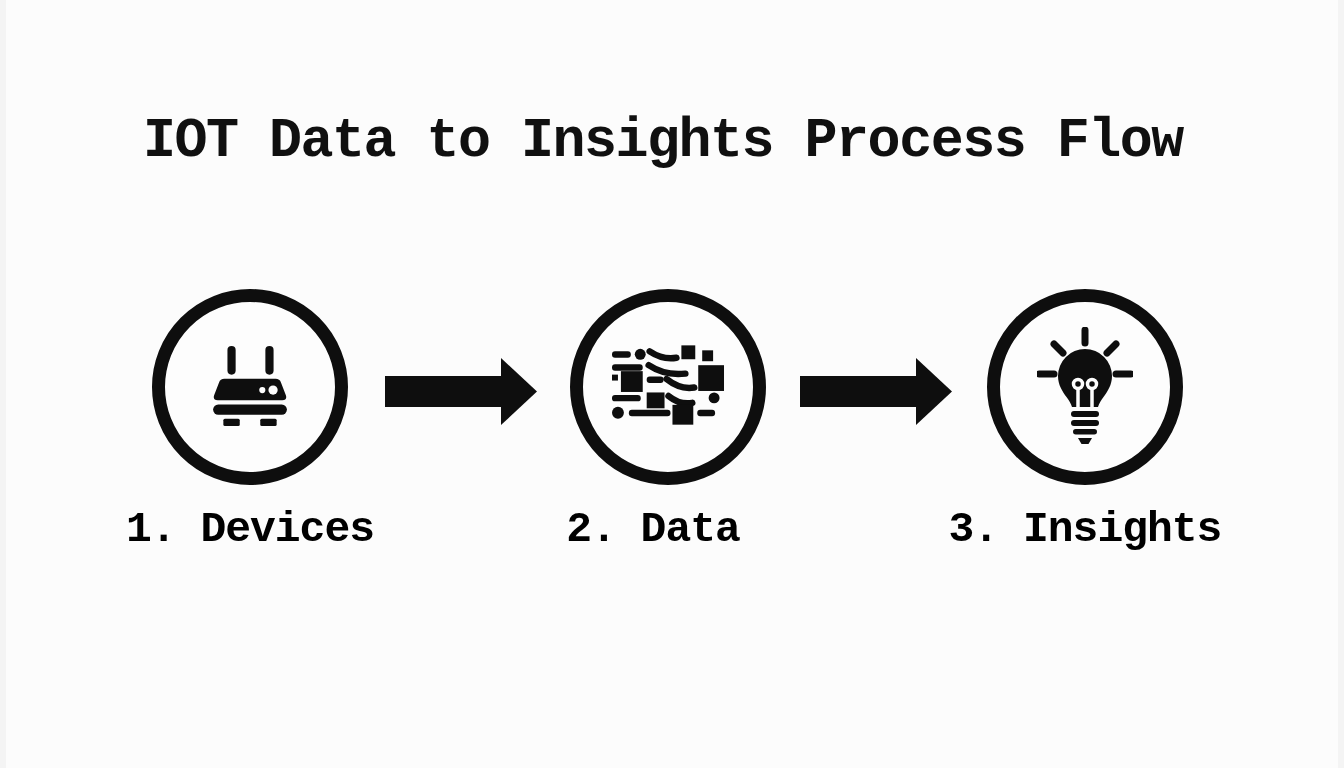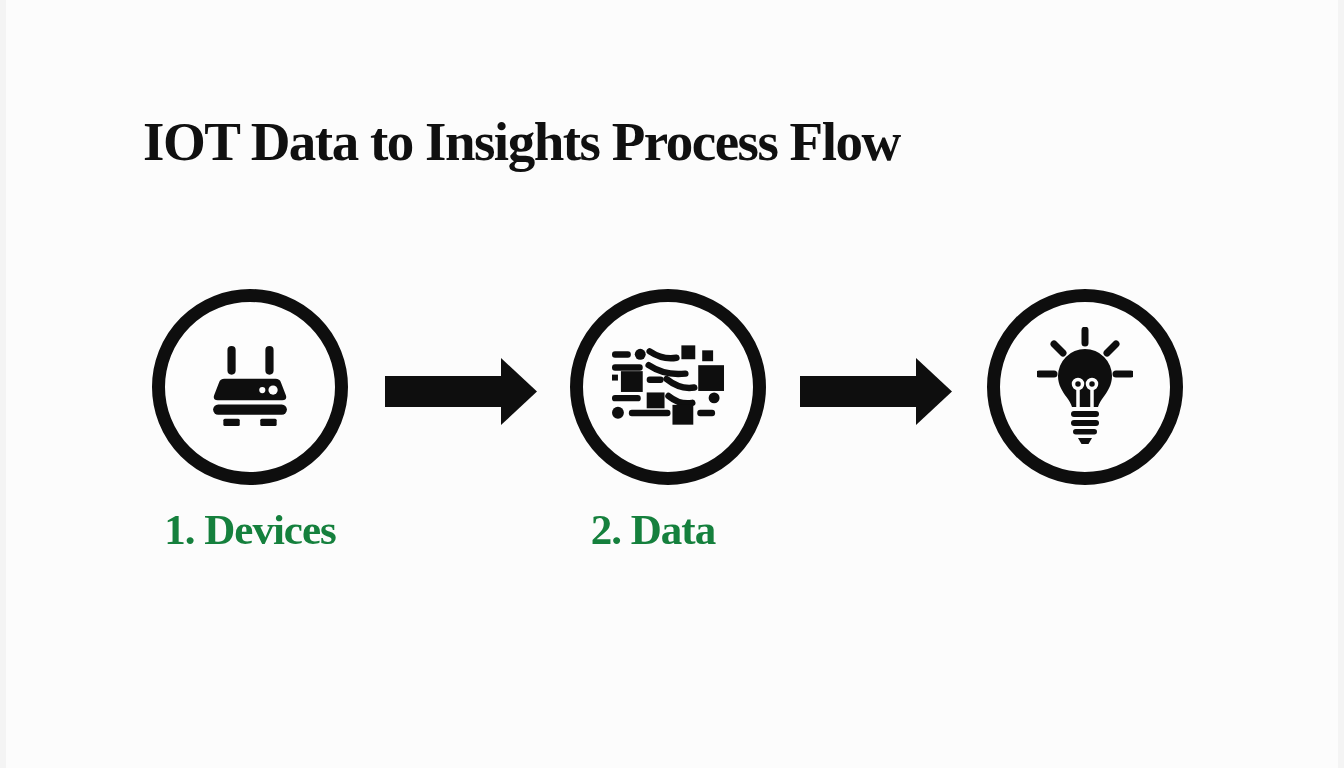--- a/index.html
+++ b/index.html
@@ -3,21 +3,21 @@
 <meta charset="utf-8">
 <style>
   * { margin: 0; padding: 0; box-sizing: border-box; }
   html, body { background: #ffffff; }
   .canvas {
     position: relative;
     width: 1344px;
     height: 768px;
     background: #fcfcfc;
     overflow: hidden;
-    font-family: Liberation Serif, serif;
+    font-family: Liberation Mono, monospace;
     color: #0e0e0e;
   }
   .title {
     position: absolute;
     left: 143px;
     top: 110px;
     font-size: 55px;
     font-weight: bold;
     letter-spacing: -1.5px;
     color: #101010;
@@ -42,21 +42,21 @@
   .arrow-1 { left: 385px; }
   .arrow-2 { left: 800px; }
   .step-label {
     position: absolute;
     top: 505px;
     width: 500px;
     text-align: center;
     font-size: 43px;
     font-weight: bold;
     letter-spacing: -1px;
-    color: #15803d;
+    color: #000000;
     white-space: nowrap;
   }
   .label-1 { left: 0px; }
   .label-2 { left: 403px; }
   .label-3 { left: 835px; }
   .edge-tint {
     position: absolute;
     top: 0; width: 6px; height: 768px;
     background: rgba(0,0,0,0.03);
   }
@@ -152,14 +152,15 @@
           <rect x="34" y="93" width="28" height="6" rx="3"></rect>
           <rect x="36" y="102" width="24" height="5.5" rx="2.75"></rect>
           <path d="M41,111 h14 l-3.5,6 h-7 z"></path>
         </g>
       </svg>
     </span>
   </div>
 
   <div class="step-label label-1">1. Devices</div>
   <div class="step-label label-2">2. Data</div>
+  <div class="step-label label-3">3. Insights</div>
 
 </div>
 
 </body></html>

